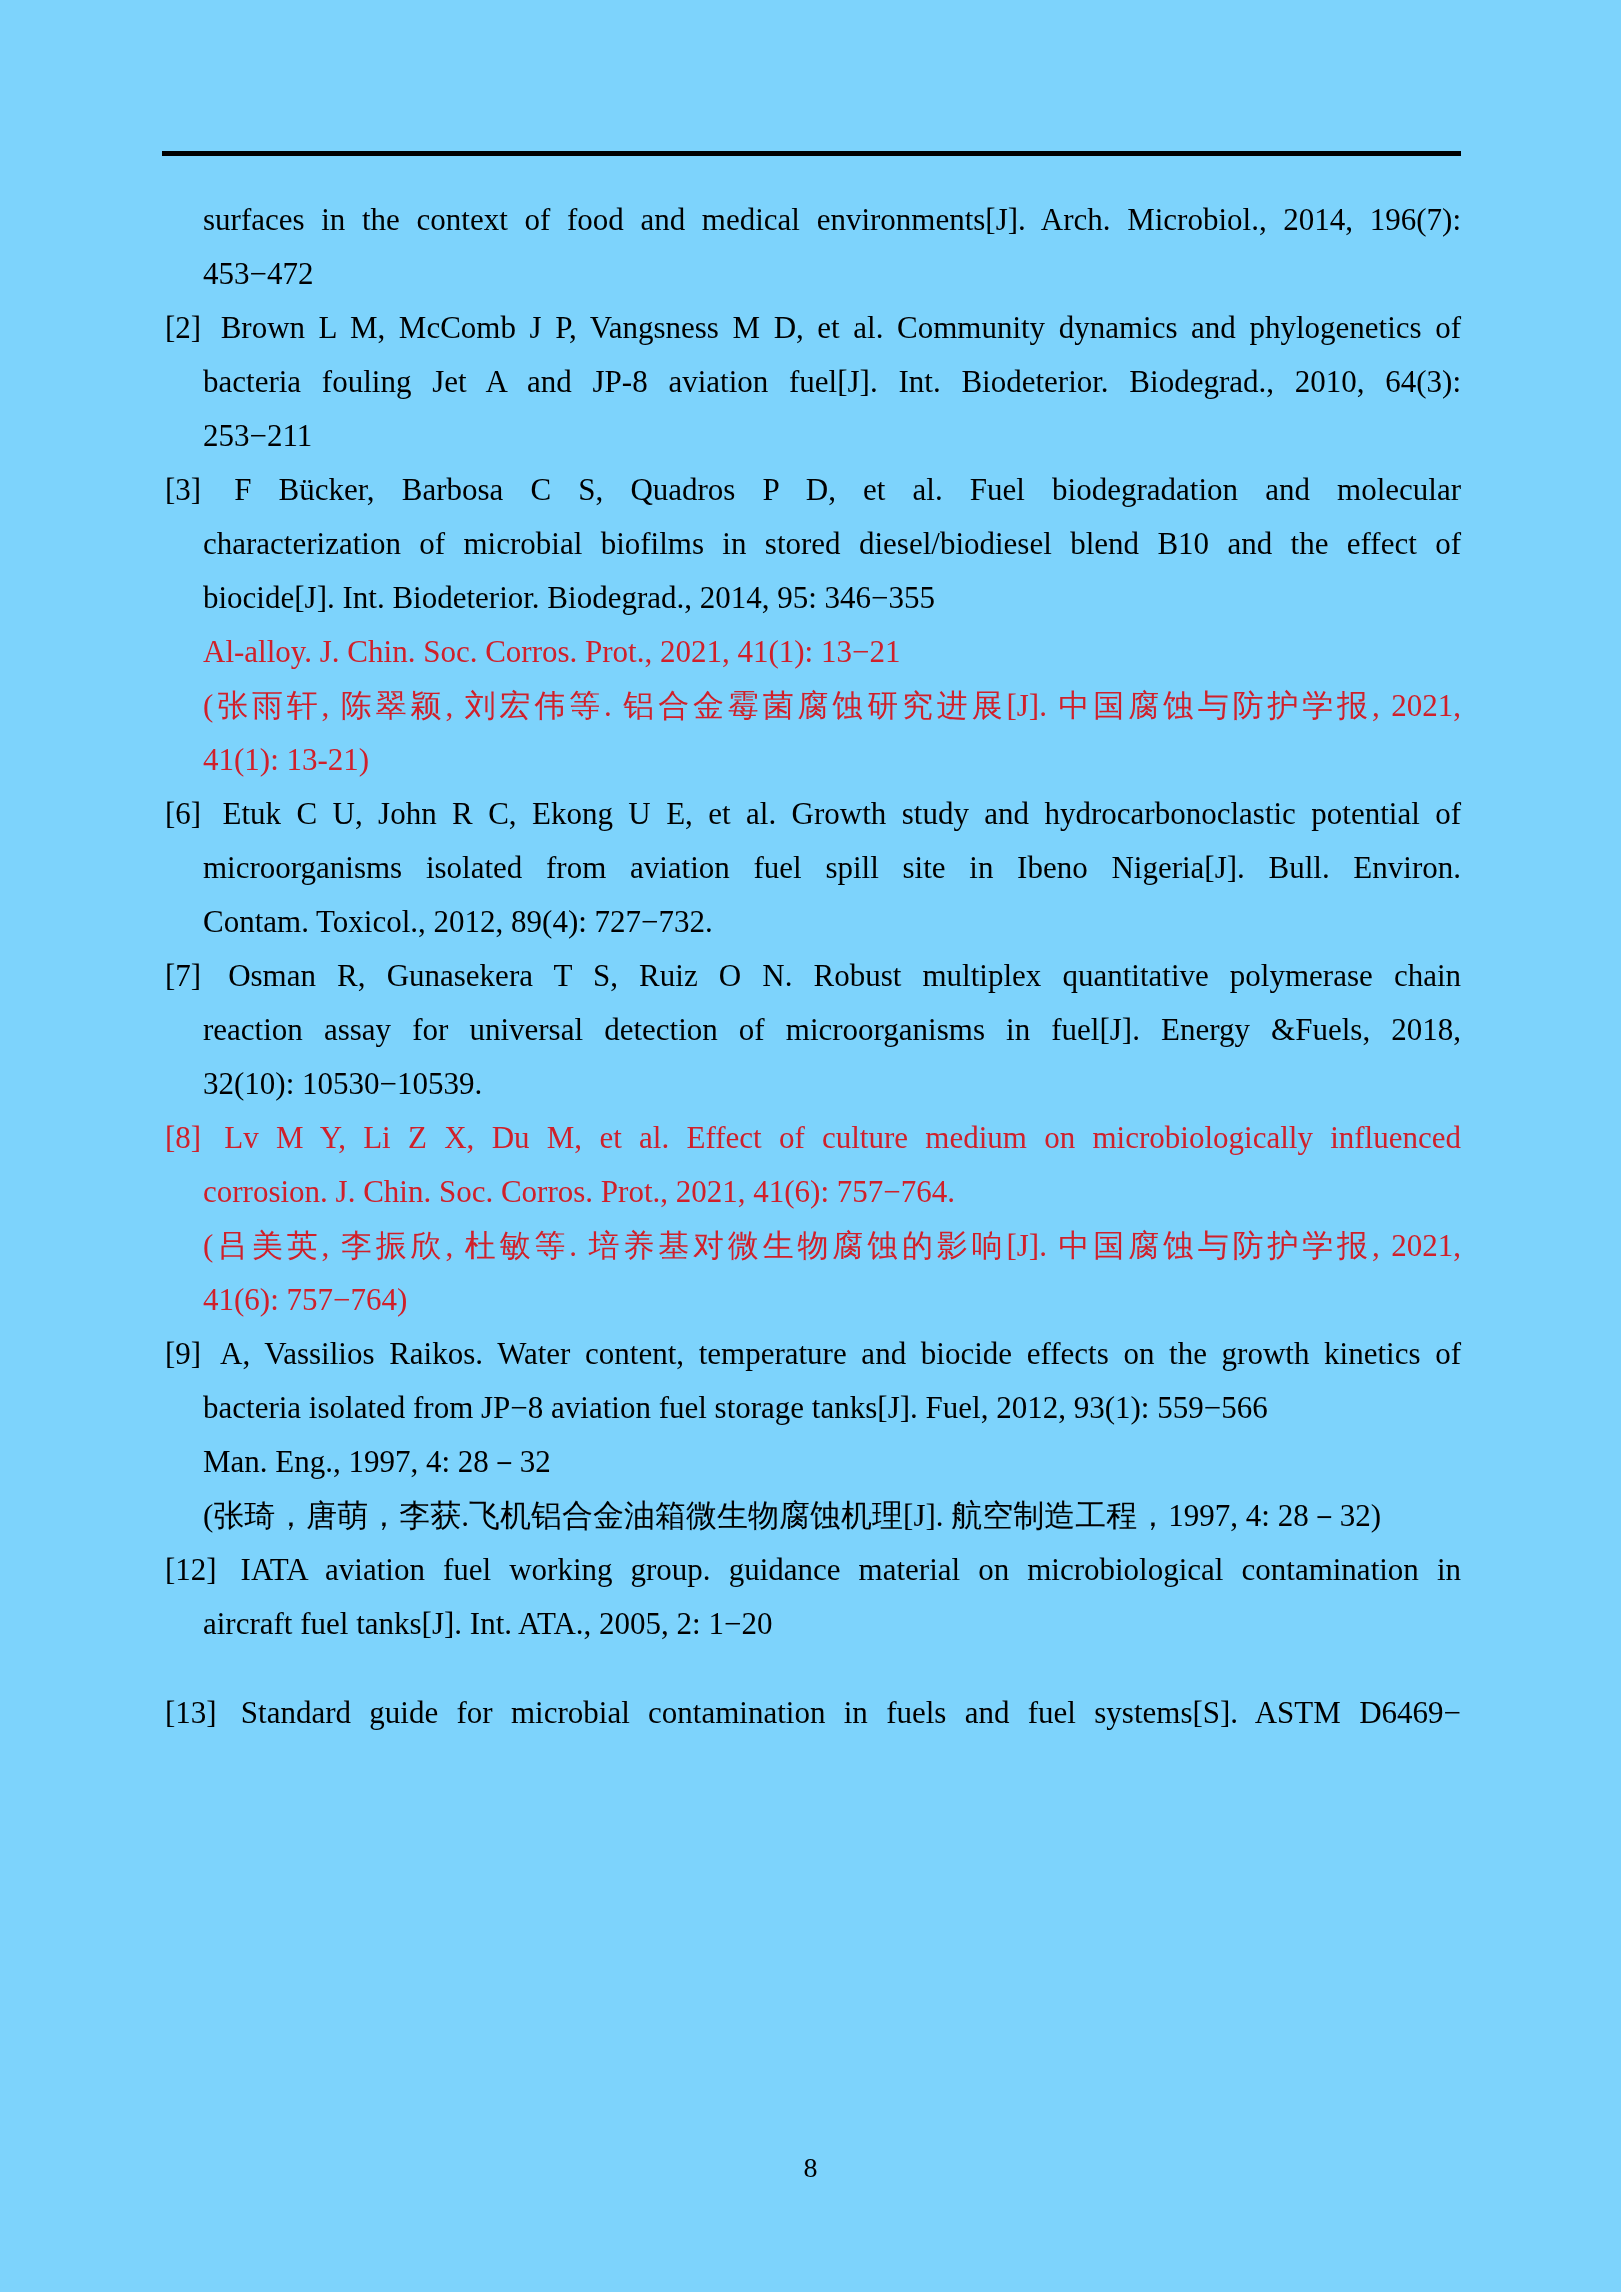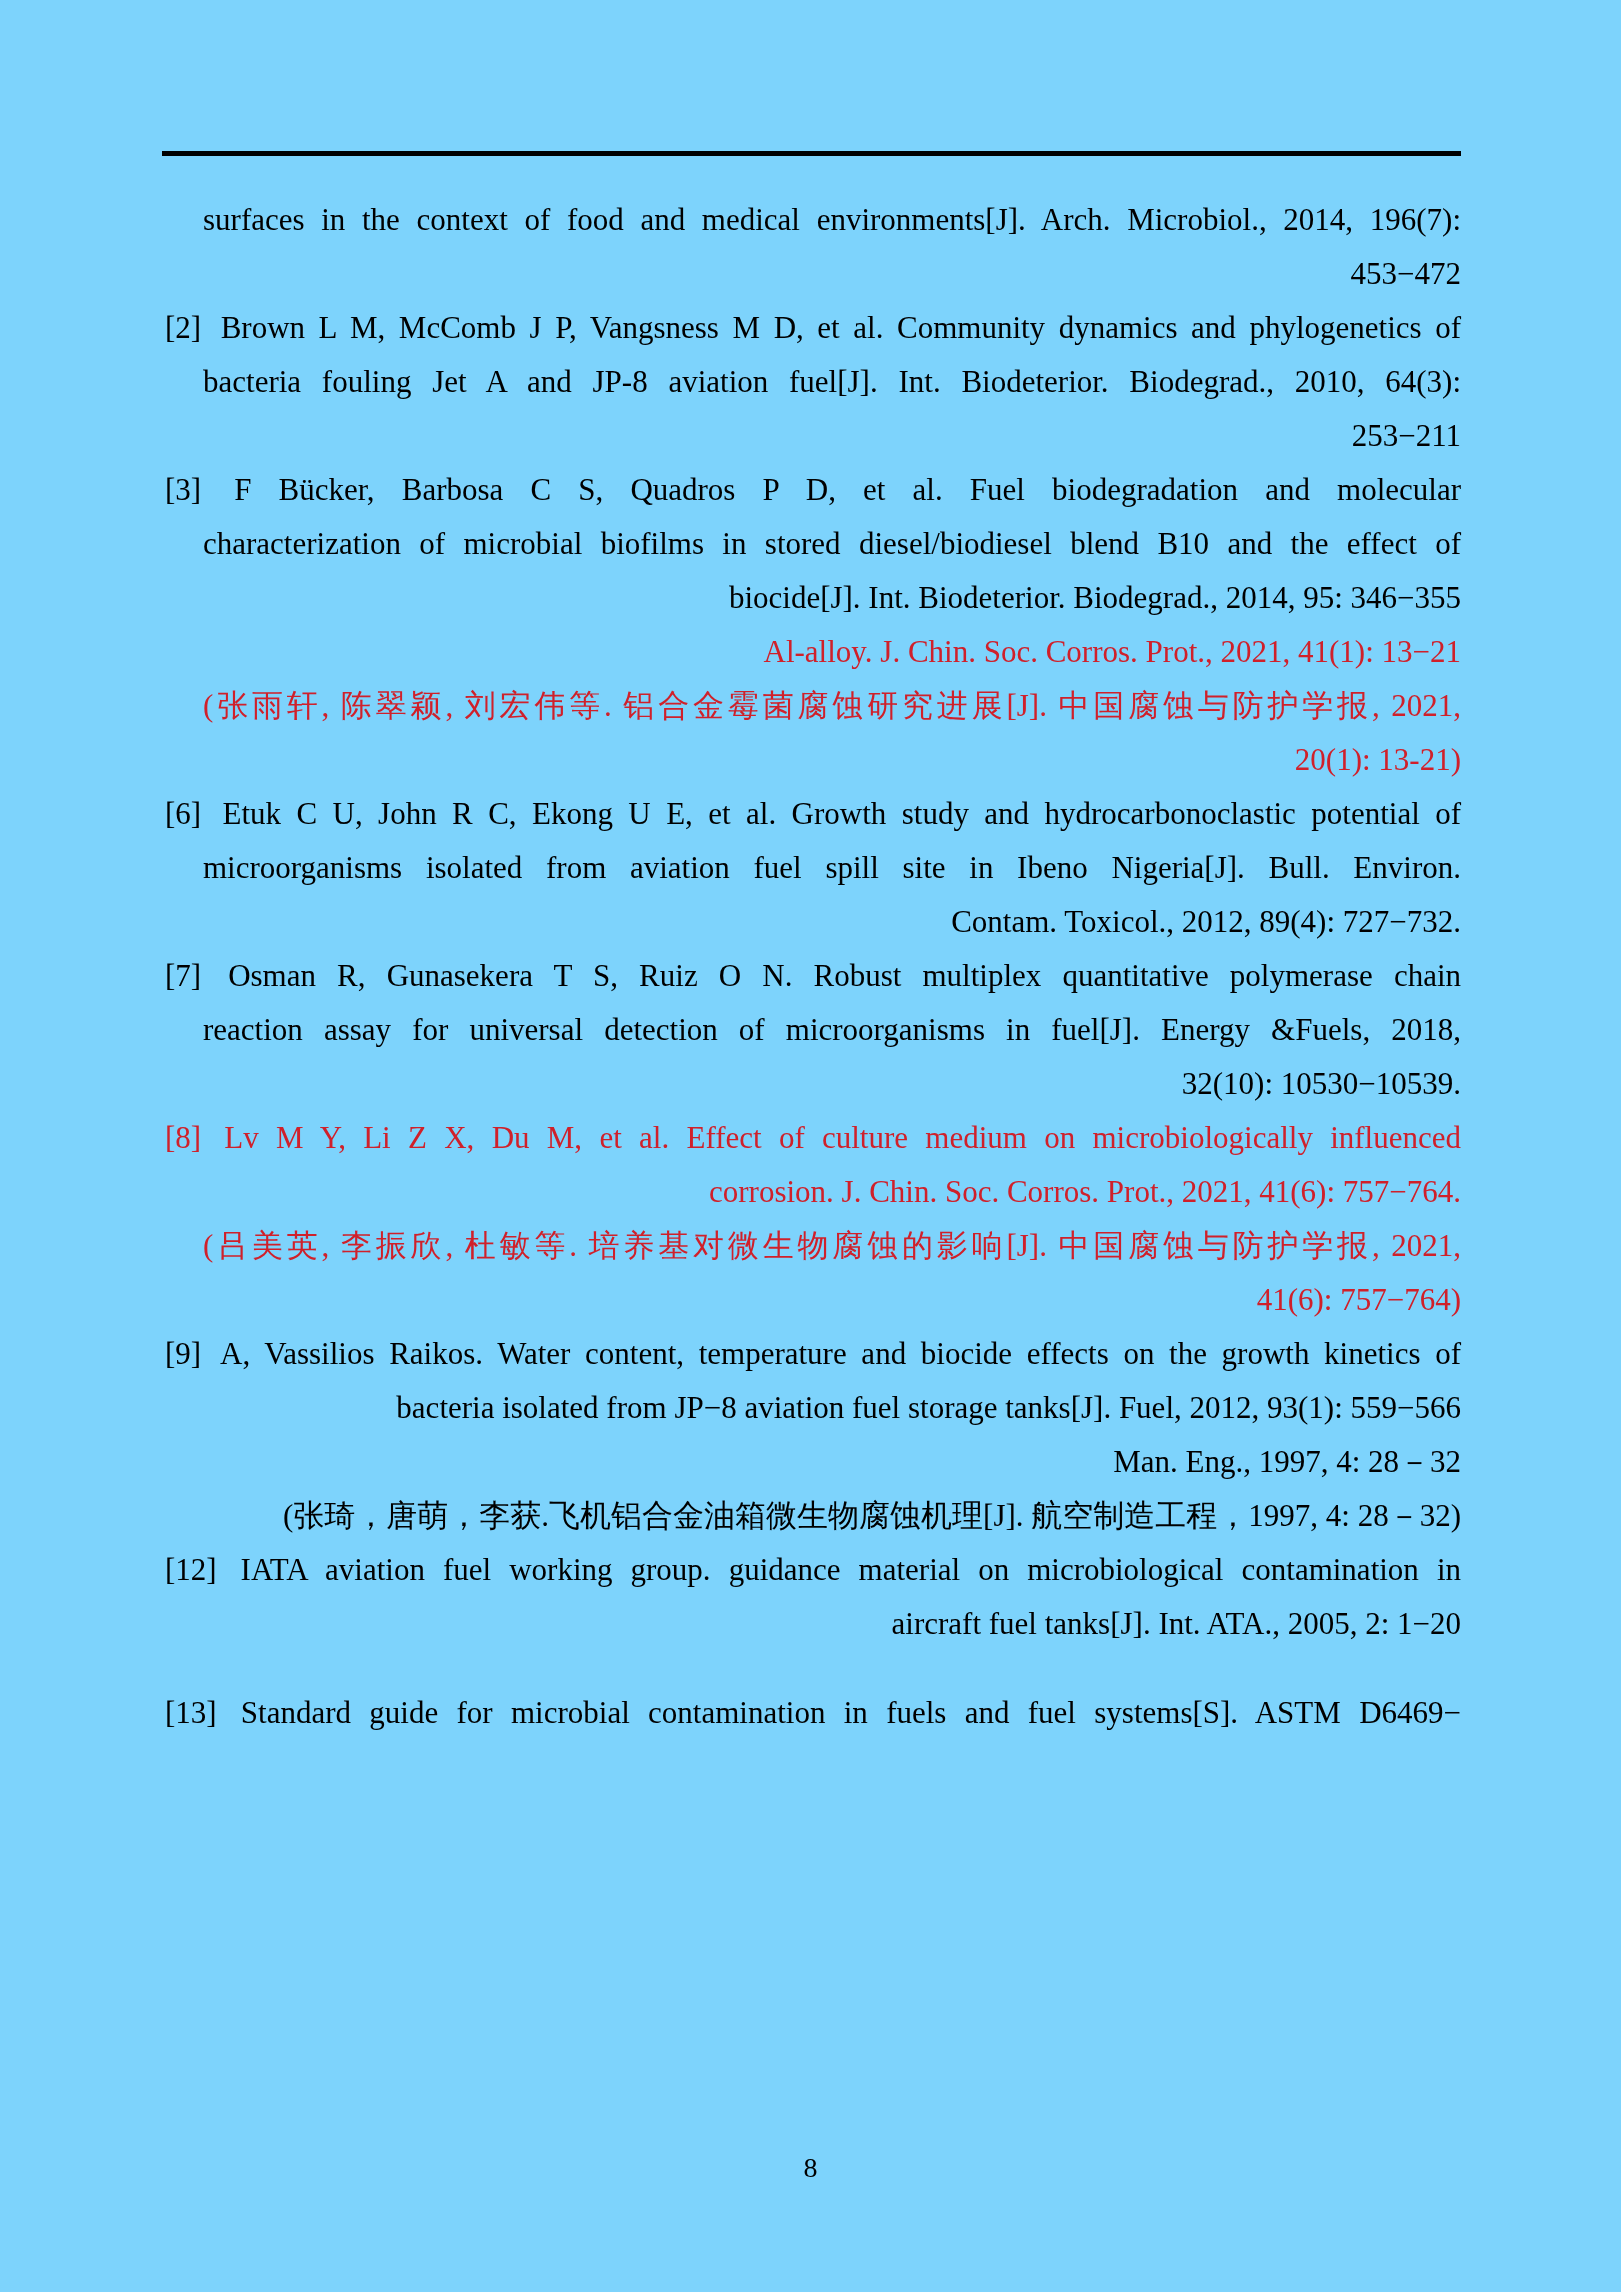--- a/index.html
+++ b/index.html
@@ -13,21 +13,21 @@
   }
   .top-rule{
     position:absolute;left:162px;top:151px;
     width:1299px;height:4.9px;background:#000000;
   }
   .refs{
     position:absolute;left:165px;top:193px;width:1296px;
     font-size:31px;line-height:54px;
   }
   .ref{padding-left:38px;}
-  .ref .line{text-align:right;white-space:normal;}
+  .ref .line{text-align:left;white-space:normal;}
   .ref .line.j{text-align:justify;text-align-last:justify;}
   .ref .line.first{text-indent:-38px;}
   .ref.red{color:#d0202a;}
   .ref.gap{margin-top:35px;}
   .refid{padding-right:5.9px;}
   .page-number{
     position:absolute;top:2152px;left:0;width:100%;
     text-align:center;font-size:28px;color:#000000;
   }
 </style>
@@ -47,21 +47,21 @@
         <div class="line"><span>253−211</span></div>
       </div>
       <div class="ref">
         <div class="line j first"><span class="refid">[3]</span> <span>F Bücker, Barbosa C S, Quadros P D, et al. Fuel biodegradation and molecular</span></div>
         <div class="line j"><span>characterization of microbial biofilms in stored diesel/biodiesel blend B10 and the effect of</span></div>
         <div class="line"><span>biocide[J]. Int. Biodeterior. Biodegrad., 2014, 95: 346−355</span></div>
       </div>
       <div class="ref red">
         <div class="line"><span>Al-alloy. J. Chin. Soc. Corros. Prot., 2021, 41(1): 13−21</span></div>
         <div class="line j"><span>(张雨轩, 陈翠颖, 刘宏伟等. 铝合金霉菌腐蚀研究进展[J]. 中国腐蚀与防护学报, 2021,</span></div>
-        <div class="line"><span>20(1): 13-21)</span></div>
+        <div class="line"><span>41(1): 13-21)</span></div>
       </div>
       <div class="ref">
         <div class="line j first"><span class="refid">[6]</span> <span>Etuk C U, John R C, Ekong U E, et al. Growth study and hydrocarbonoclastic potential of</span></div>
         <div class="line j"><span>microorganisms isolated from aviation fuel spill site in Ibeno Nigeria[J]. Bull. Environ.</span></div>
         <div class="line"><span>Contam. Toxicol., 2012, 89(4): 727−732.</span></div>
       </div>
       <div class="ref">
         <div class="line j first"><span class="refid">[7]</span> <span>Osman R, Gunasekera T S, Ruiz O N. Robust multiplex quantitative polymerase chain</span></div>
         <div class="line j"><span>reaction assay for universal detection of microorganisms in fuel[J]. Energy &amp;Fuels, 2018,</span></div>
         <div class="line"><span>32(10): 10530−10539.</span></div>

